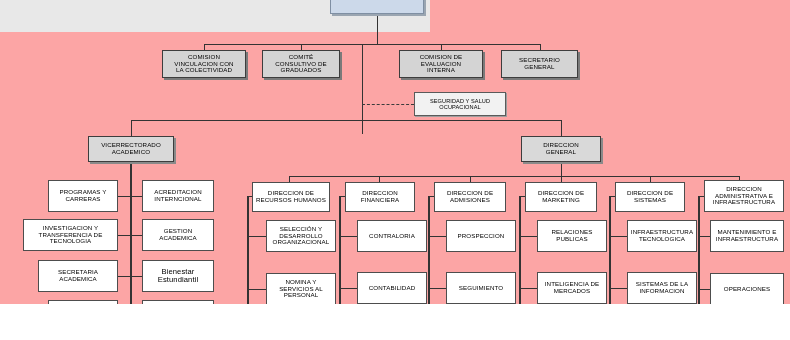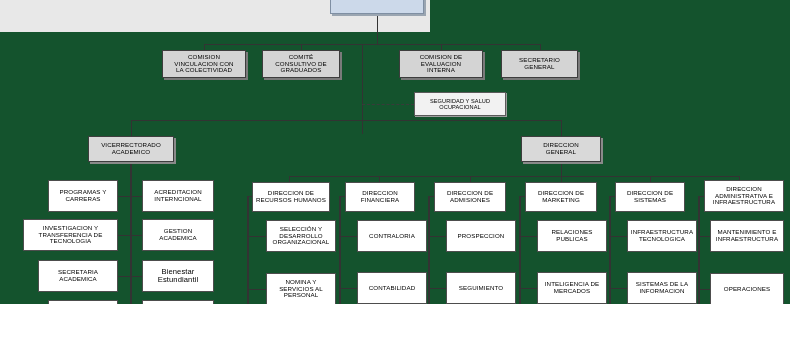--- a/index.html
+++ b/index.html
@@ -8,21 +8,21 @@
     background: #ffffff;
   }
   body {
     font-family: "Liberation Sans", sans-serif;
   }
   #org-chart {
     position: relative;
     width: 790px;
     height: 304px;
     overflow: hidden;
-    background: #14532d;
+    background: #fca5a5;
   }
   .band {
     position: absolute;
     background: #e8e8e8;
   }
   
   .box {
     position: absolute;
     box-sizing: border-box;
     display: flex;

